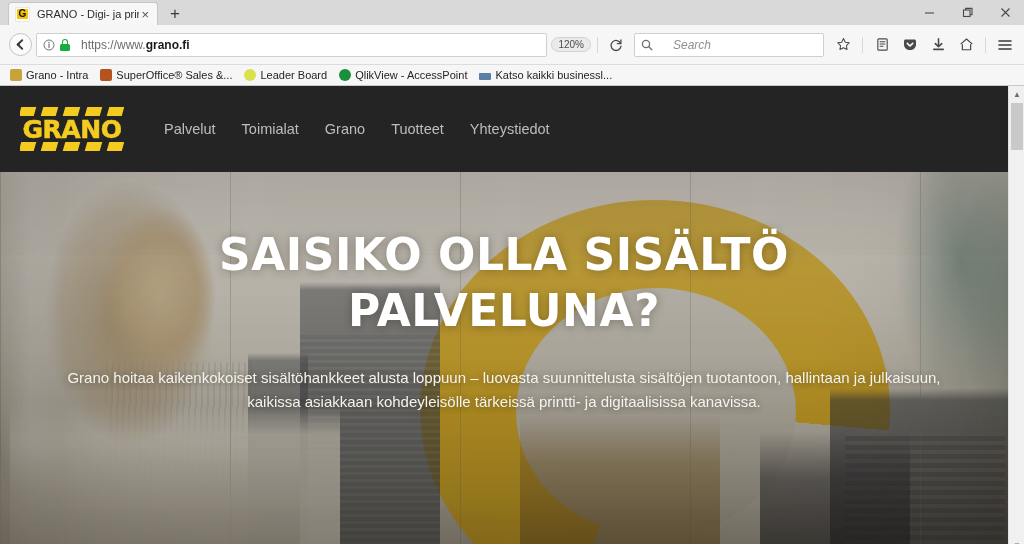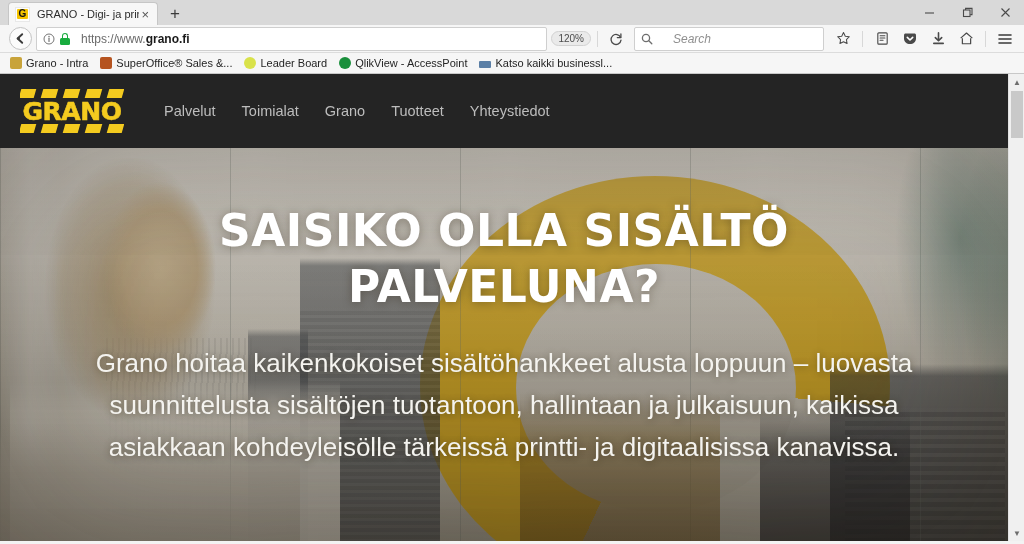--- a/index.html
+++ b/index.html
@@ -44,21 +44,21 @@
   .wincontrols {
     position: absolute; right: 0; top: 0; height: 25px;
     display: flex; align-items: center;
   }
   .wc { width: 38px; height: 25px; display:flex; align-items:center; justify-content:center;
         font-size: 12px; color: #4a4a4a; cursor: pointer; }
   .wc svg { display:block; }
 
   
   .navbar {
-    height: 28px; background: #f6f6f6; border-bottom: 1px solid #dcdcdc;
+    height: 40px; background: #f6f6f6; border-bottom: 1px solid #dcdcdc;
     display: flex; align-items: center; padding: 0 6px;
   }
   .navbtn { width: 28px; height: 28px; display:flex; align-items:center; justify-content:center; cursor:pointer; }
   .backcircle {
     width: 23px; height: 23px; border-radius: 50%;
     border: 1px solid #c3c3c3; background:#fbfbfb;
     display:flex;align-items:center;justify-content:center;
   }
   .urlbar {
     flex: 1 1 auto; height: 24px; background: #ffffff;
@@ -95,21 +95,21 @@
   .bm { display: flex; align-items: center; gap: 4px; padding: 1px 5px; cursor: pointer; }
   .bm-label { font-size: 11px; color: #252525; white-space: nowrap; }
   .bmico { width: 12px; height: 12px; flex: 0 0 12px; border-radius: 2px; }
 
   
   .viewport { position: relative; width: 1024px; height: 467px; overflow: hidden; background:#fff; }
   .page { position: absolute; inset: 0 16px 0 0; overflow: hidden; }
 
   
   .siteheader {
-    height: 74px; background: #242424;
+    height: 86px; background: #242424;
     display: flex; align-items: center; padding: 0 18px;
     position: relative; z-index: 5;
   }
   .logo { width: 108px; height: 46px; position: relative; flex: 0 0 108px; }
   .logo .wordmark {
     position:absolute; left:0; top:10px; width:108px; height:26px;
     display:flex; align-items:center; justify-content:center;
     font-family: "DejaVu Sans", sans-serif;
     font-weight: bold; font-size: 25px; letter-spacing: -0.5px;
     color: #f4cb1f; -webkit-text-stroke: 0.6px #f4cb1f;
@@ -196,21 +196,21 @@
   }
   .hero-title {
     font-family: "DejaVu Sans", sans-serif;
     font-weight: bold; font-size: 44px; line-height: 1.27;
     letter-spacing: 0.5px; color: #fff;
     text-shadow: 0 1px 10px rgba(40,30,12,.35);
     padding: 0 60px;
   }
   .hero-sub {
     margin: 27px auto 0; max-width: 930px; padding: 0 28px;
-    font-size: 26px; line-height: 1.62; color: #f4f3ef;
+    font-size: 15px; line-height: 1.62; color: #f4f3ef;
     font-weight: 400; text-shadow: 0 1px 7px rgba(40,30,12,.45);
   }
 
   
   .scrollbar {
     position: absolute; right: 0; top: 0; width: 16px; height: 467px;
     background: #f0f0f0; border-left: 1px solid #e2e2e2;
   }
   .sb-arrow {
     width: 16px; height: 16px; display:flex; align-items:center; justify-content:center;

